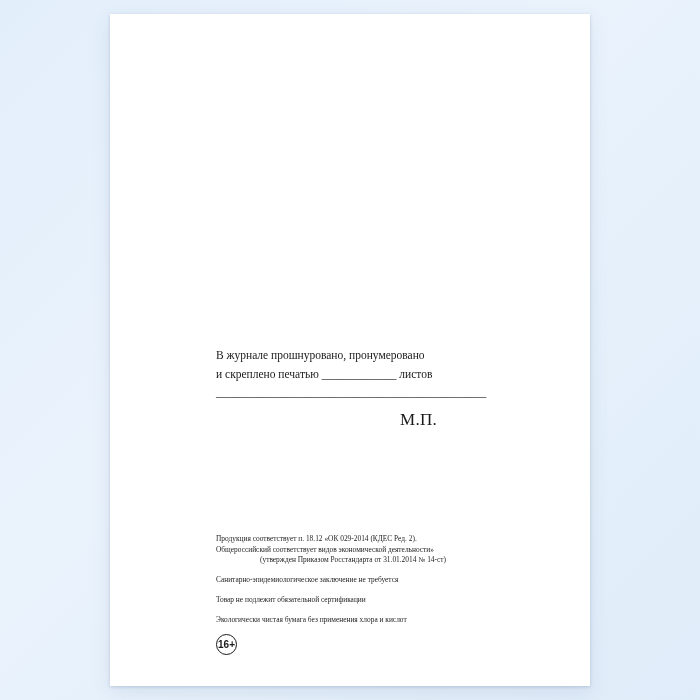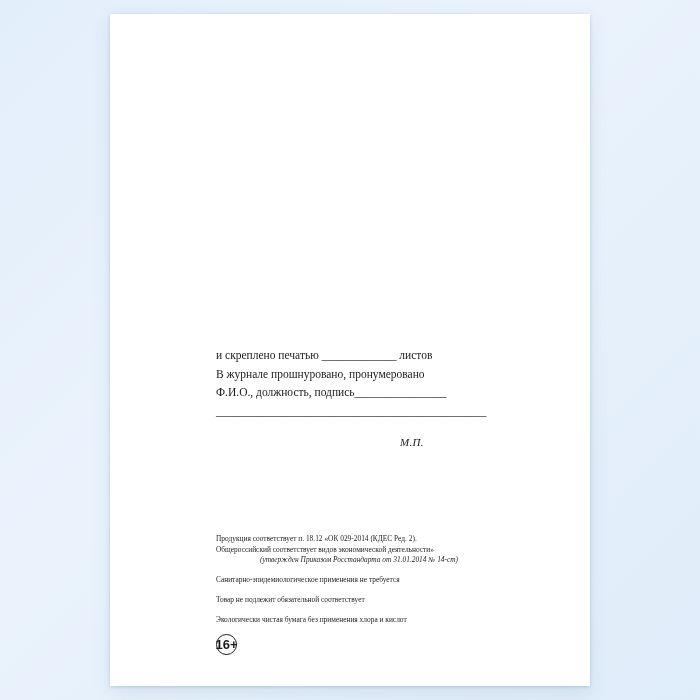--- a/index.html
+++ b/index.html
@@ -39,61 +39,59 @@
     top: 332px;
     width: 330px;
     font-size: 11.5px;
     line-height: 1.62;
   }
   #attestation .ln {
     white-space: nowrap;
   }
   #mp {
     left: 290px;
-    top: 422px;
-    font-size: 11px;
+    top: 396px;
+    font-size: 17px;
     letter-spacing: 0.3px;
-    font-style: italic;
   }
   
   #legal {
     left: 106px;
     top: 520px;
     width: 340px;
     font-size: 7.4px;
     line-height: 1.45;
     color: #1d1d1d;
   }
   #legal .para {
     margin-bottom: 9px;
   }
   #legal .para:last-child {
     margin-bottom: 0;
   }
   #legal .ital {
-    font-style: italic;
     padding-left: 44px;
   }
   
   #agemark {
     left: 106px;
     top: 620px;
     width: 340px;
     display: flex;
     align-items: center;
   }
   .age-badge {
     width: 19px;
     height: 19px;
     border: 1px solid #1a1a1a;
     border-radius: 50%;
     display: flex;
     align-items: center;
     justify-content: center;
-    font-size: 13px;
+    font-size: 10px;
     font-family: "Liberation Sans", sans-serif;
     font-weight: bold;
     line-height: 1;
     margin-right: 7px;
     flex: 0 0 auto;
   }
   .age-text {
     font-size: 7.4px;
     line-height: 1.4;
   }
@@ -103,36 +101,35 @@
     color: #2a2a2a;
   }
 </style>
 </head>
 <body>
 
 <div id="stage">
   <div id="page">
 
     <div class="block" id="attestation">
+      <div class="ln">В журнале прошнуровано, пронумеровано</div>
       <div class="ln">и скреплено печатью _____________ листов</div>
-      <div class="ln">В журнале прошнуровано, пронумеровано</div>
-      <div class="ln">Ф.И.О., должность, подпись________________</div>
       <div class="ln">_______________________________________________</div>
     </div>
 
     <div class="block" id="mp">М.П.</div>
 
     <div class="block" id="legal">
       <div class="para">
         <div>Продукция соответствует п. 18.12 «ОК 029-2014 (КДЕС Ред. 2).</div>
         <div>Общероссийский соответствует видов экономической деятельности»</div>
         <div class="ital">(утвержден Приказом Росстандарта от 31.01.2014 № 14-ст)</div>
       </div>
-      <div class="para">Санитарно-эпидемиологическое применения не требуется</div>
-      <div class="para">Товар не подлежит обязательной соответствует</div>
+      <div class="para">Санитарно-эпидемиологическое заключение не требуется</div>
+      <div class="para">Товар не подлежит обязательной сертификации</div>
       <div class="para">Экологически чистая бумага без применения хлора и кислот</div>
     </div>
 
     <div class="block" id="agemark">
       <div class="age-badge">16+</div>
     </div>
 
   </div>
 </div>
 

